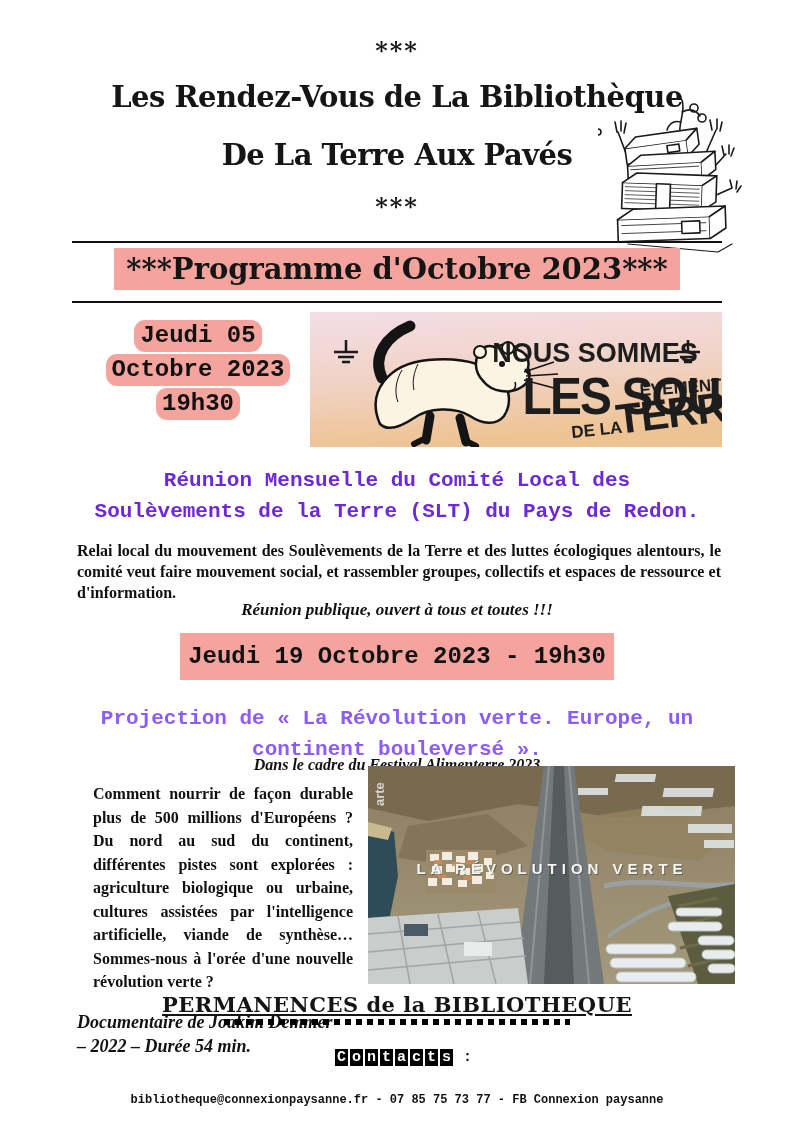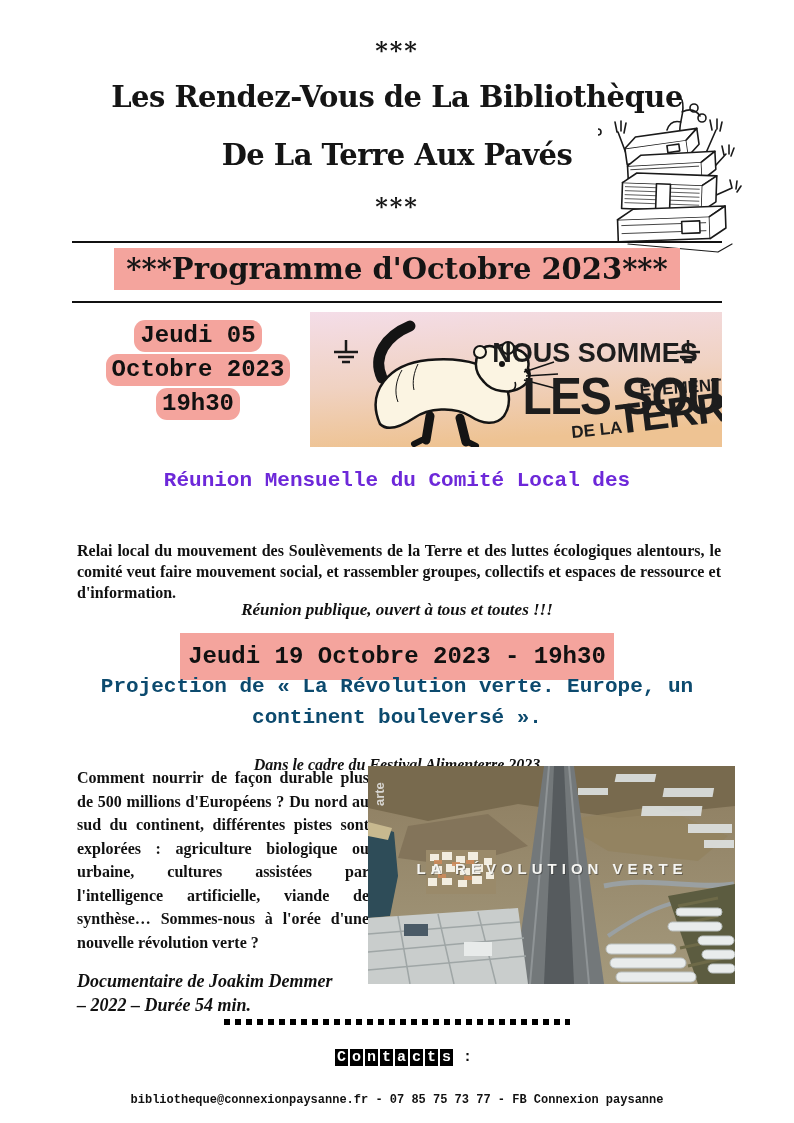--- a/index.html
+++ b/index.html
@@ -11,25 +11,25 @@
   .typew{font-family:"Liberation Mono","DejaVu Sans Mono",monospace;font-weight:bold;}
   .serifb{font-family:"Liberation Serif",serif;font-weight:bold;}
   .hl{background:#f4a49d;display:inline-block;padding:0 8px;}
   .rule{height:2px;background:#111;}
   .stars{font-size:24px;letter-spacing:2px;}
   .title-line{font-size:29px;letter-spacing:-0.5px;}
   .banner1{font-size:29px;padding:4px 12px;}
   .date-block div{line-height:32px;}
   .date-block .hl{padding:0 6px;font-size:24px;border-radius:11px;}
   .h-event1{font-size:21px;line-height:31px;color:#6d28d9;}
-  .h-event2{font-size:21px;line-height:31px;color:#0c4a6e;}
+  .h-event2{font-size:21px;line-height:31px;color:#8b5cf6;margin-top:32px;}
   .para{font-size:16px;line-height:21px;text-align:justify;}
   .ital{font-style:italic;font-weight:bold;}
   .banner2{font-size:24px;padding:10px 8px;}
-  .leftcol p{margin:0;}
+  .leftcol p{margin:16px;}
   .credit{font-size:18px;line-height:24px;margin-top:15px;}
   .perm{font-size:21px;letter-spacing:0.5px;text-decoration:underline;}
   .dotline{height:6px;background:repeating-linear-gradient(90deg,#000 0 6px,transparent 6px 11px);}
   .hours{font-size:13px;}
   .contacts-line{font-size:15px;margin-left:6px;}
   .letter-box{background:#000;color:#fff;display:inline-block;padding:0 2px;margin:0 1px;}
   .addr{font-size:12px;line-height:19px;}
   svg text{font-family:"Liberation Sans",sans-serif;}
 </style>
 </head>
@@ -136,20 +136,21 @@
       <text x="285" y="50" text-anchor="middle" font-size="27" transform="scale(1,1)" style="letter-spacing:0px">NOUS SOMMES</text>
       <text x="213" y="102" font-size="52" style="letter-spacing:-2px" transform="scale(0.92,1) translate(18,0)">LES SOUL</text>
       <text x="330" y="84" font-size="17" transform="rotate(-4 330 84)">EVEMENTS</text>
       <text x="262" y="126" font-size="17" transform="rotate(-6 262 126)">DE LA</text>
       <text x="308" y="122" font-size="42" style="letter-spacing:-1px" transform="rotate(-7 308 122)">TERRE</text>
     </g>
   </svg>
 
   <div class="abs center typew h-event1" style="top:465px;">
     <div>Réunion Mensuelle du Comité Local des</div>
+    <div>Soulèvements de la Terre (SLT) du Pays de Redon.</div>
   </div>
 
   <div class="abs center serifb ital" style="top:600px;font-size:17px;">Réunion publique, ouvert à tous et toutes !!!</div>
   <div class="abs serifb para" style="left:77px;top:540px;width:644px;">Relai local du mouvement des Soulèvements de la Terre et des luttes écologiques alentours, le comité veut faire mouvement social, et rassembler groupes, collectifs et espaces de ressource et d'information.</div>
 
   <div class="abs center" style="top:633px;">
     <span class="hl typew banner2">Jeudi 19 Octobre 2023 - 19h30</span>
   </div>
   <div class="abs center typew h-event2" style="top:671px;">
     <div>Projection de « La Révolution verte. Europe, un</div>
@@ -245,19 +246,20 @@
       <rect x="334" y="184" width="33" height="9" rx="4.5"></rect>
       <rect x="340" y="198" width="27" height="9" rx="4.5"></rect>
     </g>
 
     <text x="-40" y="16" transform="rotate(-90)" fill="#e8e8e8" font-size="13" font-weight="bold" opacity="0.85">arte</text>
 
     <text x="185" y="109" text-anchor="middle" fill="#2b2b2b" opacity="0.45" font-size="15" font-weight="bold" style="letter-spacing:5px">LA RÉVOLUTION VERTE</text>
     <text x="184" y="108" text-anchor="middle" fill="#f5f5f2" font-size="15" font-weight="bold" style="letter-spacing:5px">LA RÉVOLUTION VERTE</text>
   </svg>
 
+  <div class="abs center titlefont perm" style="top:992px;">PERMANENCES de la BIBLIOTHEQUE</div>
   <div class="abs dotline" style="top:1019px;left:224px;width:346px;"></div>
   <div class="abs center typew contacts-line" style="top:1049px;">
     <span><span class="letter-box">C</span><span class="letter-box">o</span><span class="letter-box">n</span><span class="letter-box">t</span><span class="letter-box">a</span><span class="letter-box">c</span><span class="letter-box">t</span><span class="letter-box">s</span></span><span> :</span>
   </div>
   <div class="abs center typew addr" style="top:1091px;">bibliotheque@connexionpaysanne.fr - 07 85 75 73 77 - FB Connexion paysanne</div>
 
 </div>
 
 </body></html>

